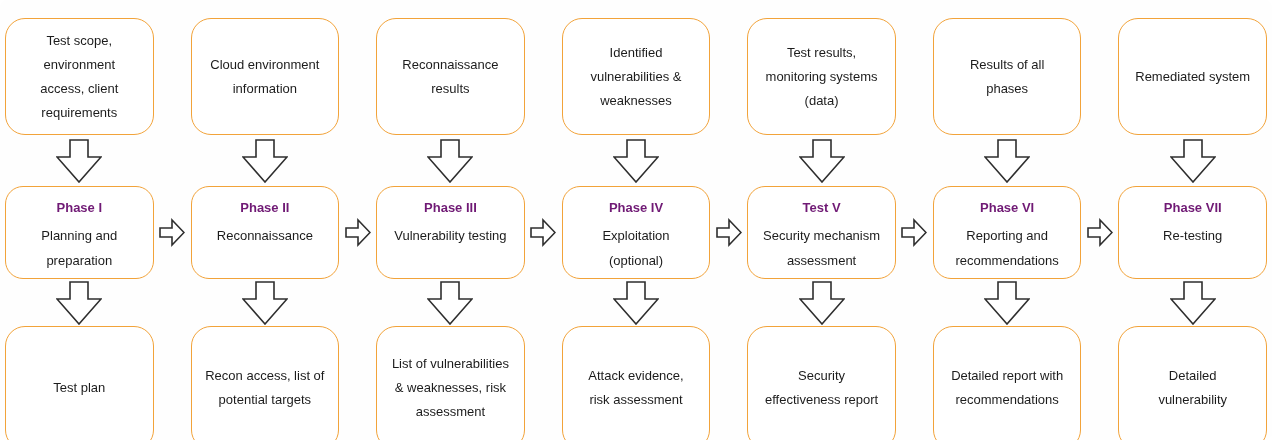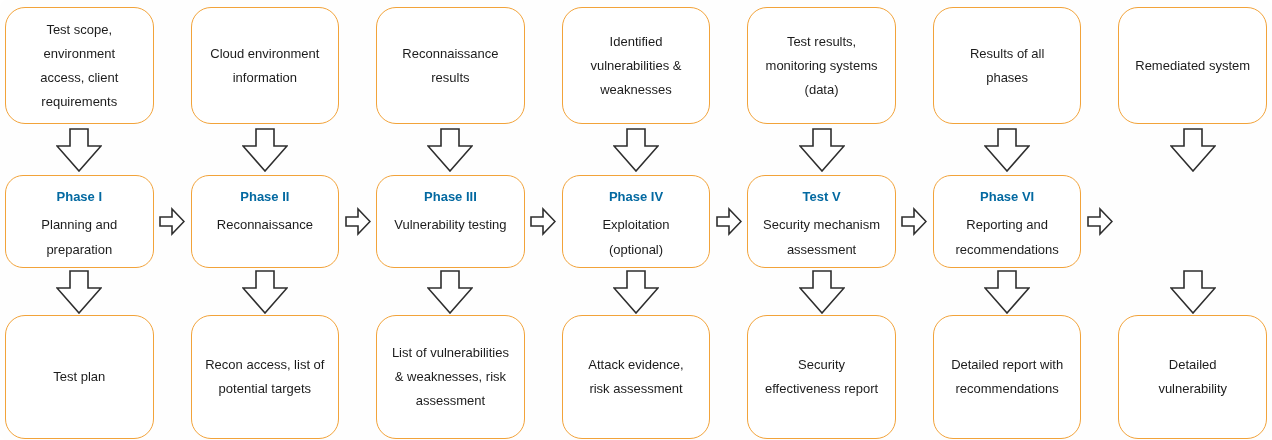--- a/index.html
+++ b/index.html
@@ -1,38 +1,38 @@
 <!DOCTYPE html>
 <html><head>
 <meta charset="utf-8">
 <style>
   html,body{margin:0;padding:0;background:#ffffff;}
   #canvas{
     width:1272px;height:440px;box-sizing:border-box;
-    padding:7px 5px 3px 5px;background:#fefefe;
+    padding:18px 5px 3px 5px;background:#fefefe;
     display:grid;
     grid-template-columns:repeat(6, 1fr 37px) 1fr;
     grid-template-rows:117px 51px 93px 47px 124px;
     font-family:"Liberation Sans","DejaVu Sans",sans-serif;
     color:#1c1c1c;
     border-radius:7px;
   }
   .box{
     border:1.6px solid #f2a33a;
     border-radius:20px;
     background:#ffffff;
     box-sizing:border-box;
     display:flex;flex-direction:column;
     align-items:center;justify-content:center;
     text-align:center;
     font-size:13px;
   }
   .box .line{line-height:24px;white-space:nowrap;}
   .phase-box{justify-content:flex-start;padding-top:9px;border-radius:18px;}
-  .phase-label{font-weight:bold;color:#0369a1;line-height:24px;margin-bottom:3px;}
+  .phase-label{font-weight:bold;color:#701a75;line-height:24px;margin-bottom:3px;}
   .phase-line{font-weight:normal;line-height:25px;white-space:nowrap;}
   .arrow-cell{display:flex;align-items:center;justify-content:center;}
   .connector{display:flex;align-items:center;justify-content:center;}
   svg{display:block;}
 </style>
 </head>
 <body>
 
 <div id="canvas">
 
@@ -219,20 +219,24 @@
   </div>
 
   <div class="box" style="grid-column:13;grid-row:1">
     <div class="line">Remediated system</div>
   </div>
   <div class="arrow-cell" style="grid-column:13;grid-row:2">
     <svg width="46" height="44" viewBox="0 0 46 44">
         <path d="M14 1 H32 V18 H45 L23 43 L1 18 H14 Z" fill="#ffffff" stroke="#2e2e2e" stroke-width="1.6"></path>
       </svg>
   </div>
+  <div class="box phase-box" style="grid-column:13;grid-row:3">
+    <div class="phase-label">Phase VII</div>
+    <div class="phase-line">Re-testing</div>
+  </div>
   <div class="arrow-cell" style="grid-column:13;grid-row:4">
     <svg width="46" height="44" viewBox="0 0 46 44">
         <path d="M14 1 H32 V18 H45 L23 43 L1 18 H14 Z" fill="#ffffff" stroke="#2e2e2e" stroke-width="1.6"></path>
       </svg>
   </div>
   <div class="box" style="grid-column:13;grid-row:5">
     <div class="line">Detailed</div>
     <div class="line">vulnerability</div>
   </div>
 

